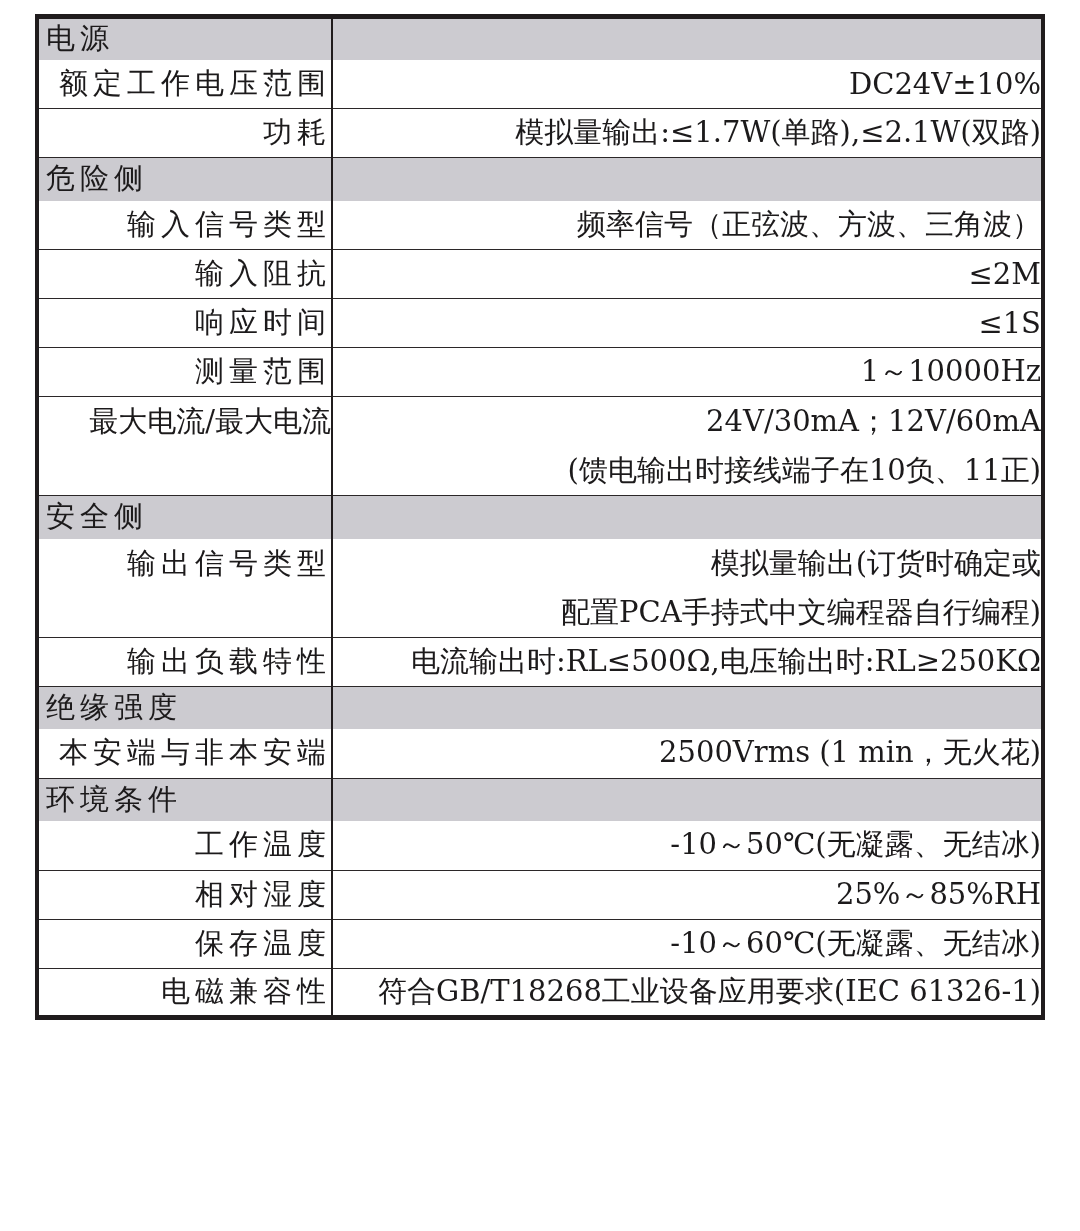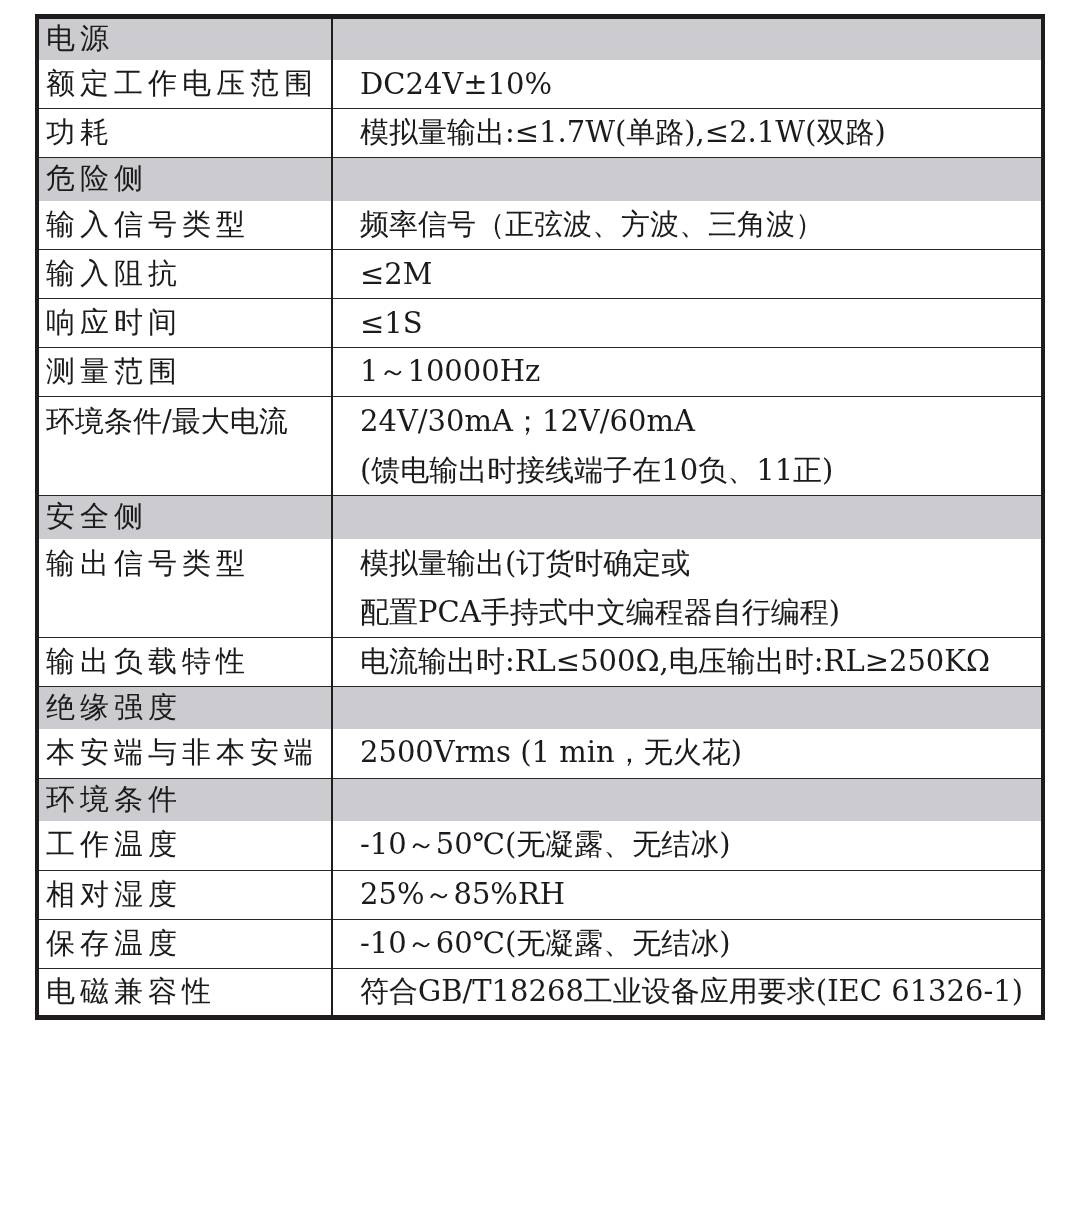--- a/index.html
+++ b/index.html
@@ -40,20 +40,21 @@
   td.label {
     border-right: 2px solid var(--line, #201c1d);
     padding-left: 7px;
     letter-spacing: 5px;
   }
   td.label.tight { letter-spacing: 0; }
   td.value { padding-left: 27px; }
   tr.data td {
     border-bottom: 1.5px solid var(--rule, #2b2728);
     height: 49px;
+    text-align: right;
   }
   tr.section td {
     background: var(--gray, #cccbd0);
     height: 43px;
     border-bottom: none;
   }
   tr.multi td {
     vertical-align: top;
     height: 98px;
     line-height: 49px;
@@ -108,21 +109,21 @@
             <div>≤1S</div>
           </td>
         </tr>
         <tr class="data">
           <td class="label">测量范围</td>
           <td class="value">
             <div>1～10000Hz</div>
           </td>
         </tr>
         <tr class="data multi">
-          <td class="label tight">环境条件/最大电流</td>
+          <td class="label tight">最大电流/最大电流</td>
           <td class="value">
             <div>24V/30mA；12V/60mA</div>
             <div>(馈电输出时接线端子在10负、11正)</div>
           </td>
         </tr>
         <tr class="section">
           <td class="label">安全侧</td>
           <td class="value"></td>
         </tr>
         <tr class="data multi">

